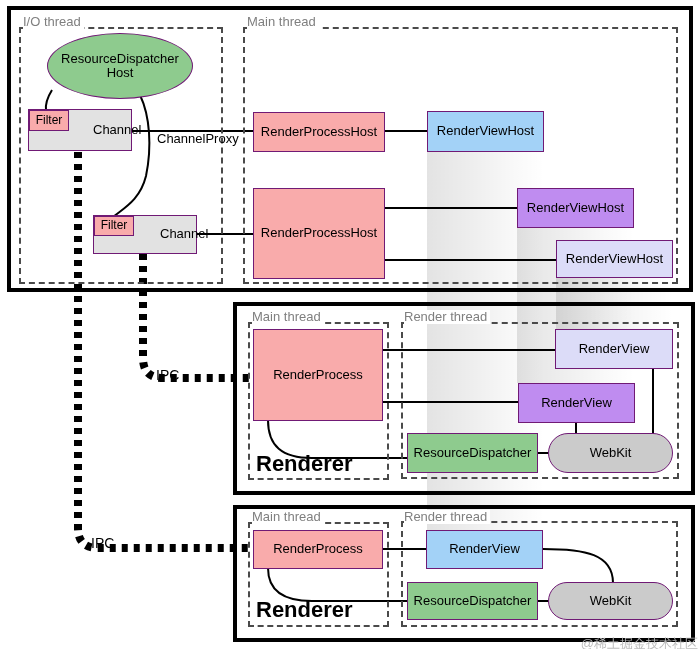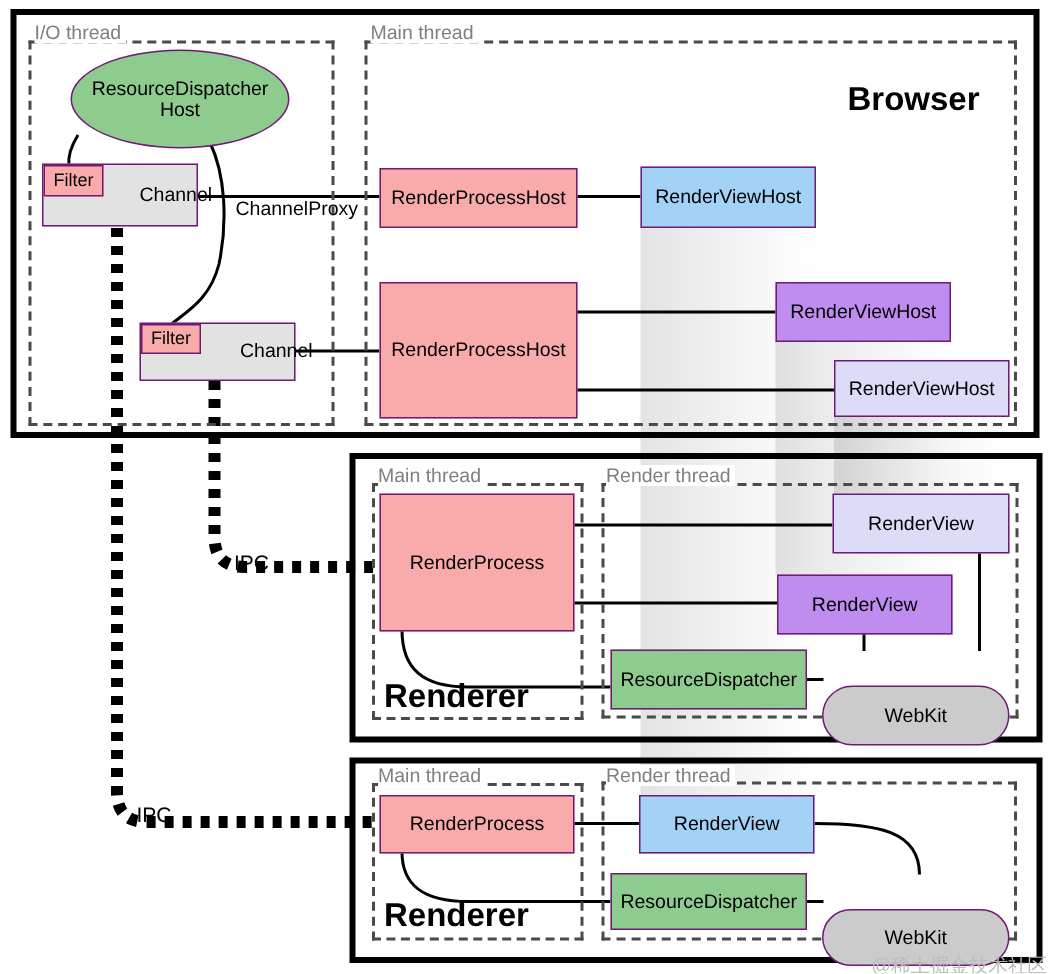--- a/index.html
+++ b/index.html
@@ -16,21 +16,21 @@
     position:absolute;z-index:5;box-sizing:border-box;border:1px solid #701a75;
     display:flex;align-items:center;justify-content:center;
     font-size:13px;line-height:1.1;text-align:center;
   }
   .pink{background:#f9abab;}
   .green{background:#8ecb8e;}
   .blue{background:#a3d2f7;}
   .purple{background:#bf8cf0;}
   .lavender{background:#dcdcf8;}
   .graybox{background:#e2e2e2;}
-  .webkit{background:#cbcbcb;border-radius:20px;margin-top:24px;}
+  .webkit{background:#cbcbcb;border-radius:20px;}
   .ellipse{border-radius:50%;flex-direction:column;}
   .threadlabel{
     position:absolute;z-index:6;font-size:13px;color:#7f7f7f;
     background:#fff;padding:0 3px 1px 0;white-space:nowrap;line-height:13px;text-align:center;
   }
   .freetext{position:absolute;z-index:6;white-space:nowrap;}
   .title{font-size:22px;font-weight:bold;}
   .linelabel{font-size:13px;background:transparent;margin-top:16px;}
   .watermark{
     position:absolute;z-index:7;font-size:13px;color:rgba(185,185,185,0.95);
@@ -156,21 +156,20 @@
     <span>WebKit</span>
   </div>
 
   <div class="threadlabel" style="left:23px;top:15px;">I/O thread</div>
   <div class="threadlabel" style="left:247px;top:15px;">Main thread</div>
   <div class="threadlabel" style="left:252px;top:310px;">Main thread</div>
   <div class="threadlabel" style="left:404px;top:310px;">Render thread</div>
   <div class="threadlabel" style="left:252px;top:510px;">Main thread</div>
   <div class="threadlabel" style="left:404px;top:510px;">Render thread</div>
 
-  <div class="freetext title" style="left:565px;top:53px;">Browser</div>
   <div class="freetext title" style="left:256px;top:451px;">Renderer</div>
   <div class="freetext title" style="left:256px;top:597px;">Renderer</div>
   <div class="freetext linelabel" style="left:157px;top:115px;">ChannelProxy</div>
   <div class="freetext linelabel" style="left:156px;top:351px;font-size:14px;">IPC</div>
   <div class="freetext linelabel" style="left:91px;top:519px;font-size:14px;">IPC</div>
 
   <div class="watermark" style="left:545px;top:623px;">@稀土掘金技术社区</div>
 
 </div>
 

